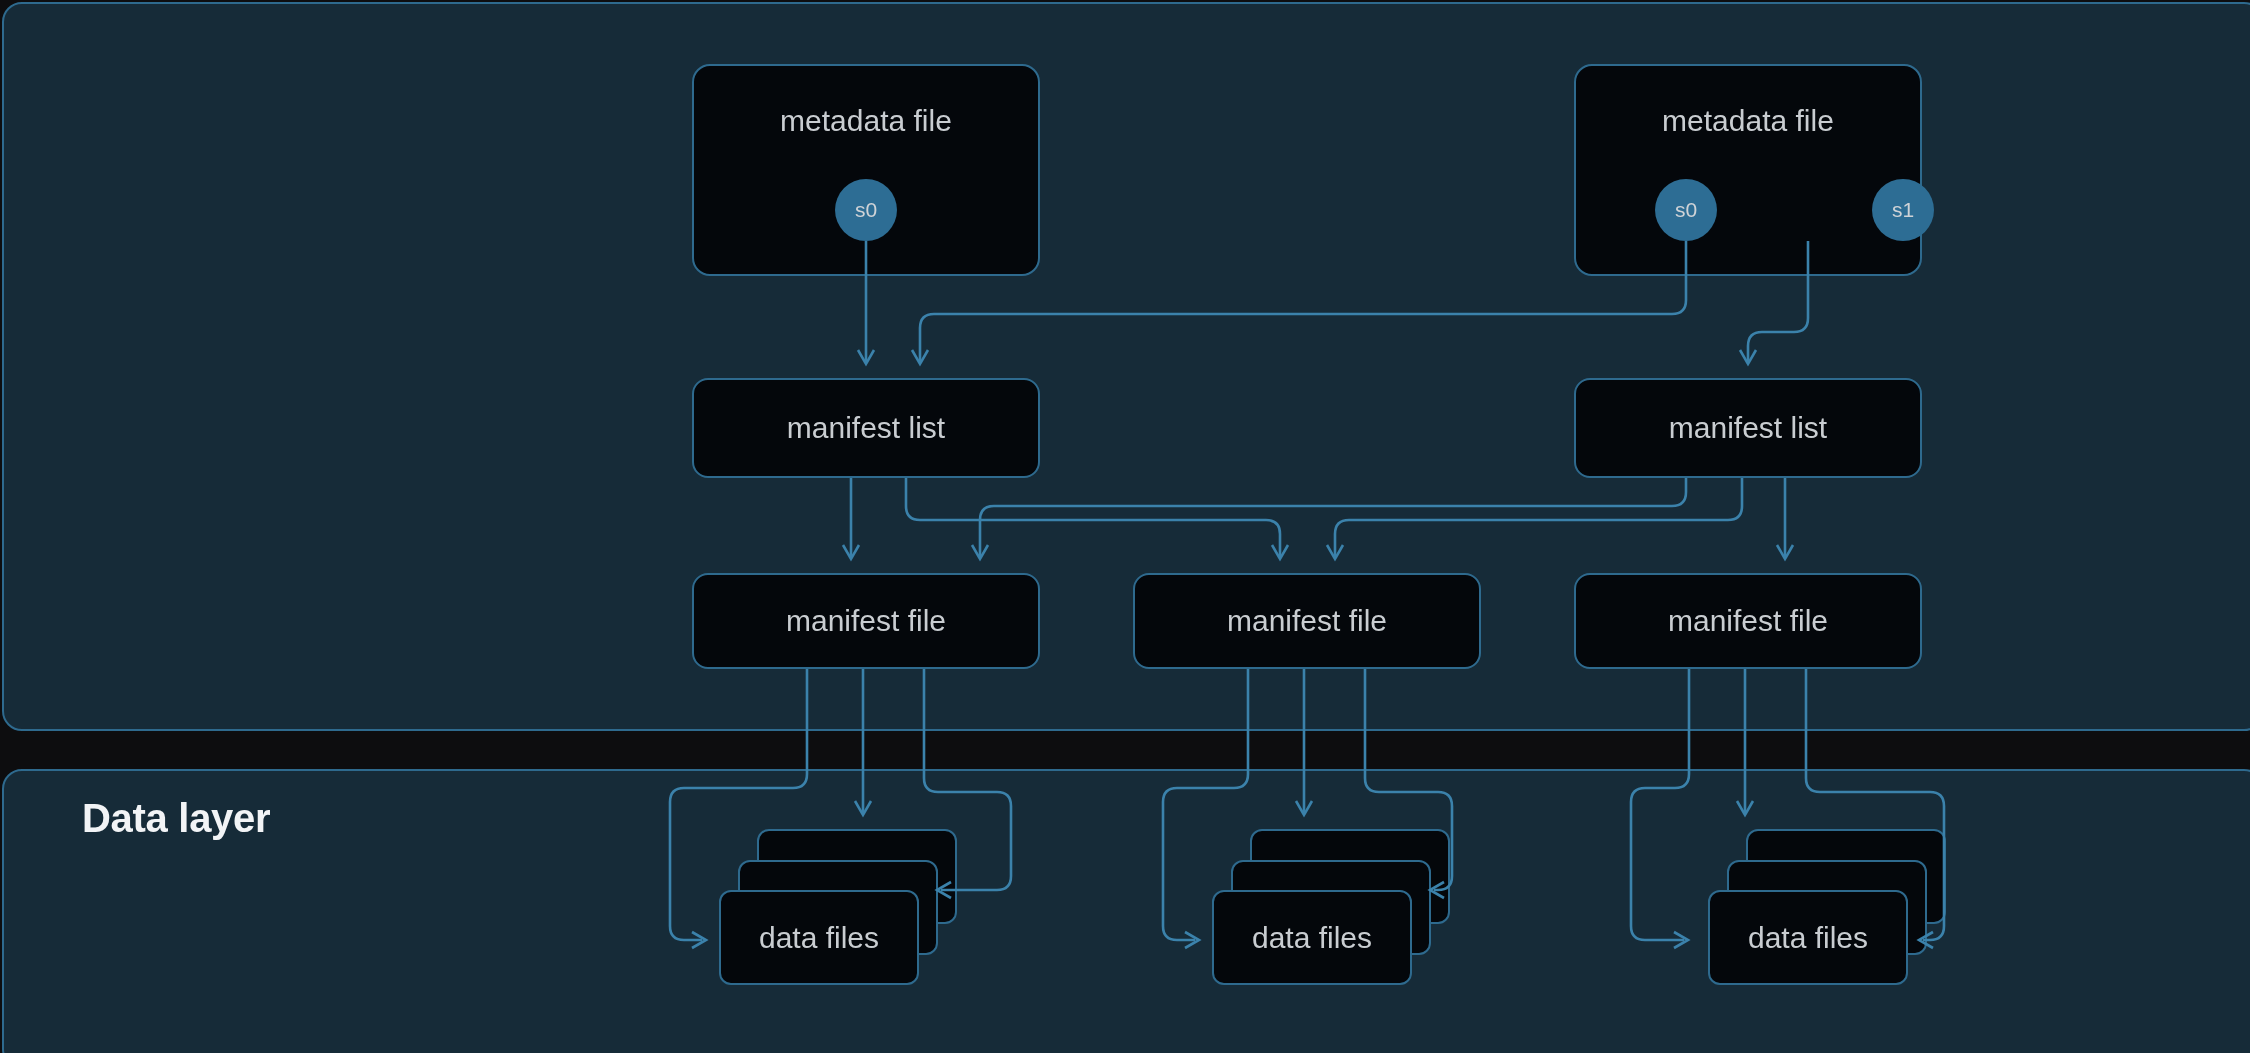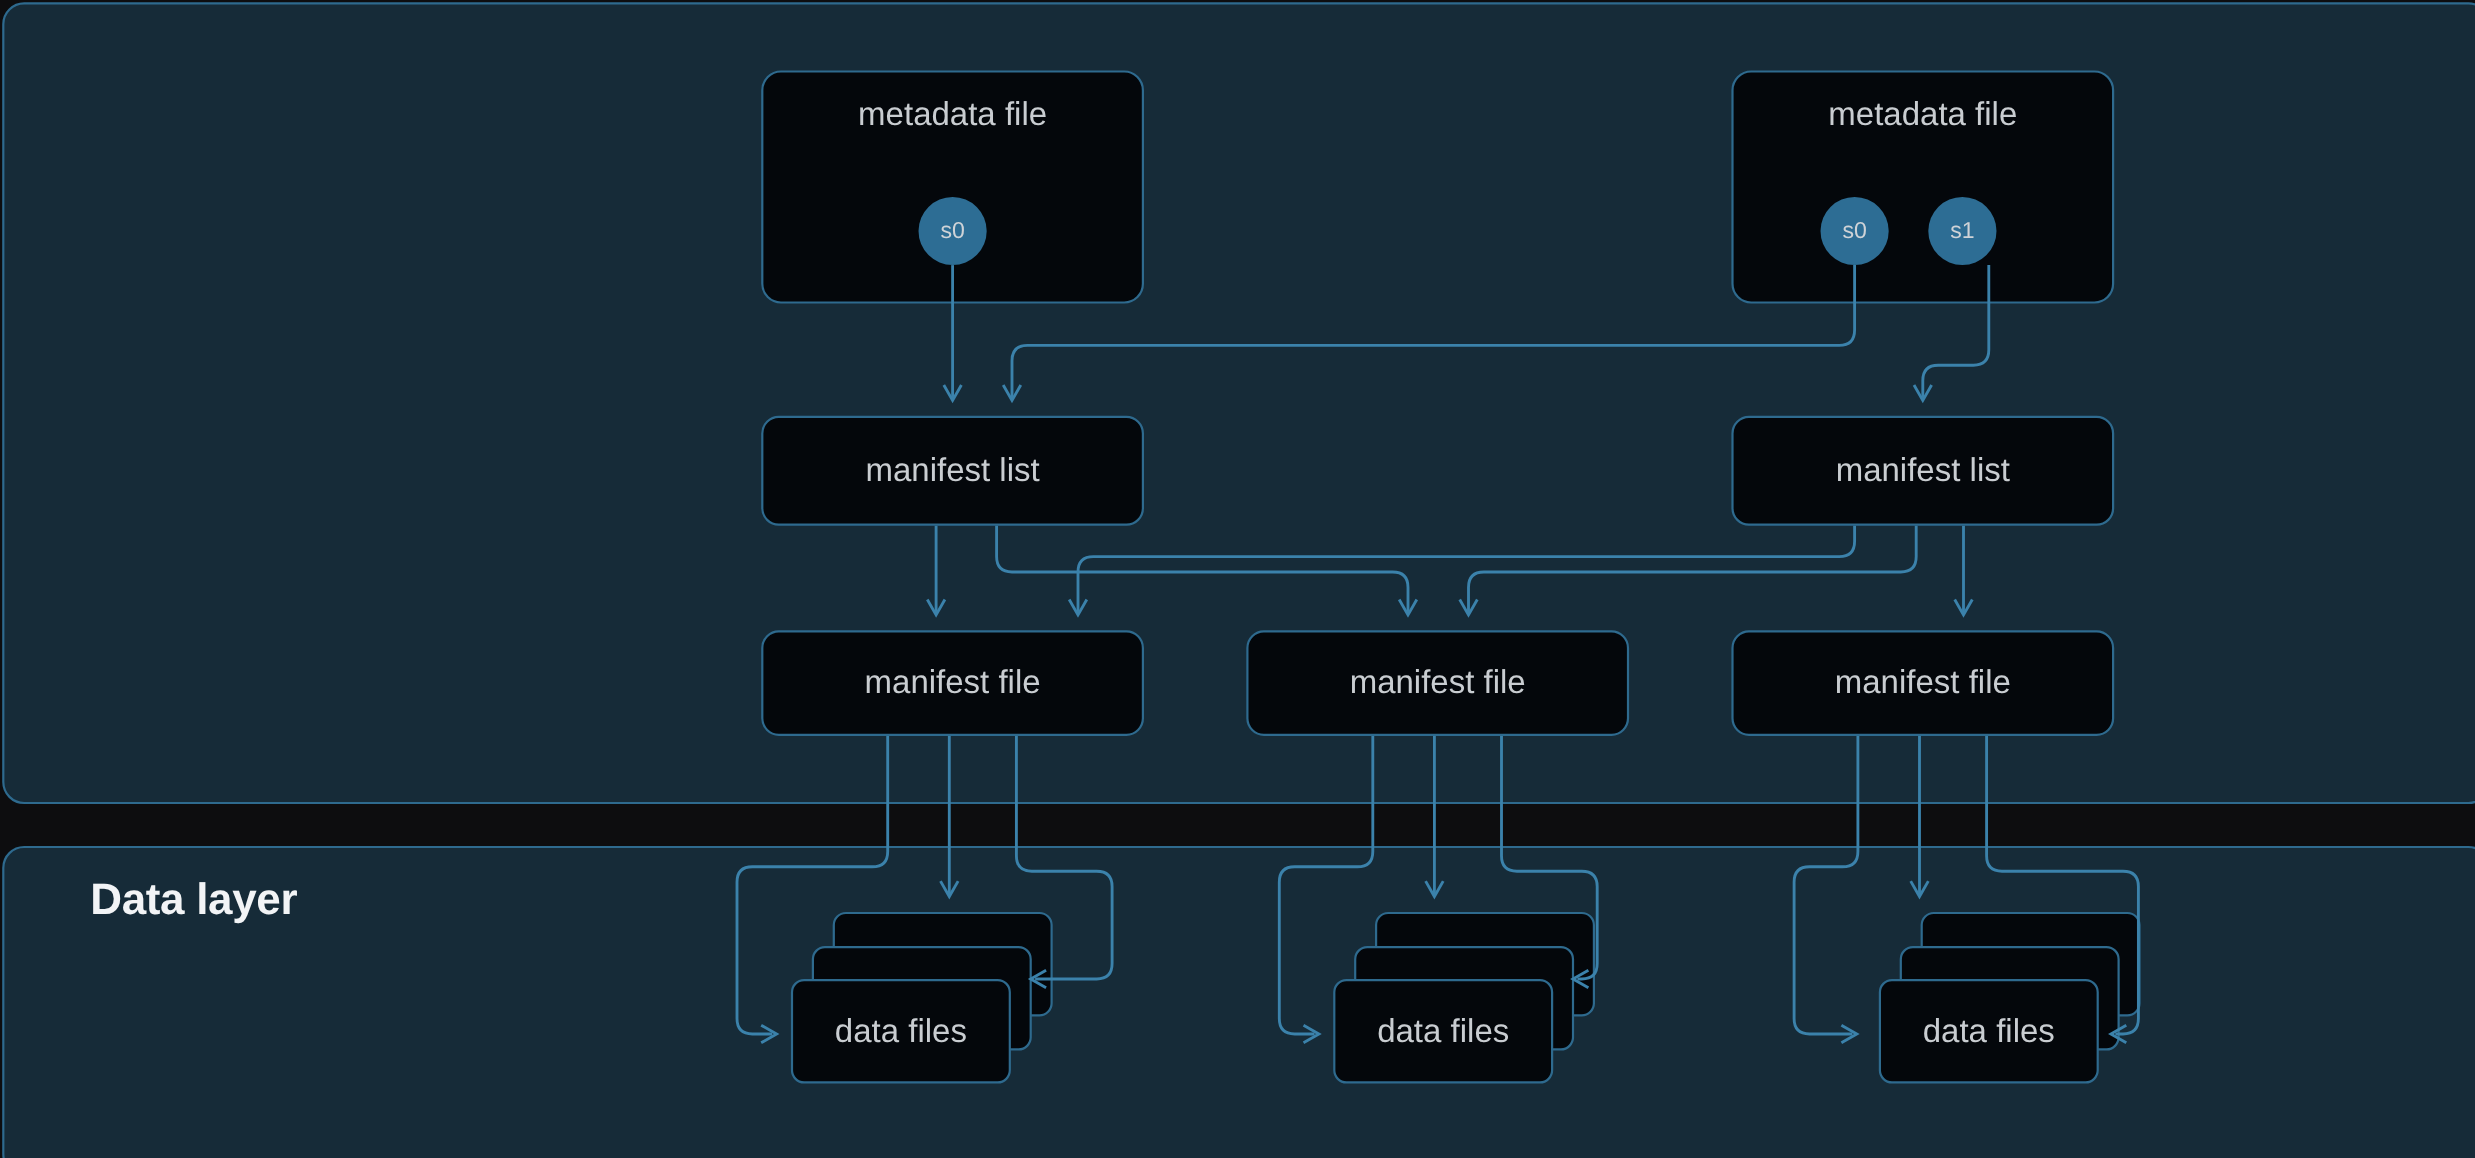--- a/index.html
+++ b/index.html
@@ -42,21 +42,21 @@
     display:flex;
     align-items:center;
     justify-content:center;
     color:#c9cdd1;
     font-size:30px;
     white-space:nowrap;
   }
   .node.meta{
     border-radius:18px;
     align-items:flex-start;
-    padding-top:22px;
+    padding-top:38px;
   }
 
   
   .snap{
     position:absolute;
     width:62px;height:62px;
     border-radius:50%;
     background:#2d6d94;
     display:flex;align-items:center;justify-content:center;
     color:#cfd3d7;font-size:21px;
@@ -101,21 +101,21 @@
   <div class="snap" style="left:835px;top:179px;">
     <span>s0</span>
   </div>
 
   <div class="node meta" style="left:1574px;top:64px;width:348px;height:212px;">
     <span>metadata file</span>
   </div>
   <div class="snap" style="left:1655px;top:179px;">
     <span>s0</span>
   </div>
-  <div class="snap" style="left:1753px;top:179px;">
+  <div class="snap" style="left:1872px;top:179px;">
     <span>s1</span>
   </div>
 
   <div class="node" style="left:692px;top:378px;width:348px;height:100px;">
     <span>manifest list</span>
   </div>
   <div class="node" style="left:1574px;top:378px;width:348px;height:100px;">
     <span>manifest list</span>
   </div>
 

